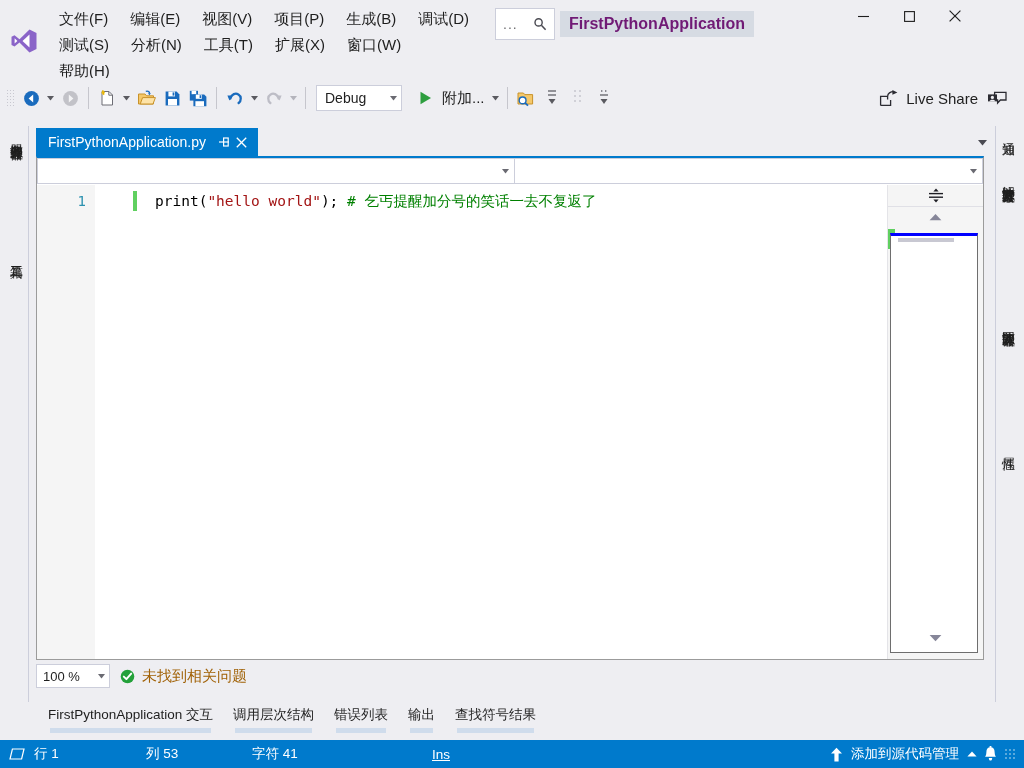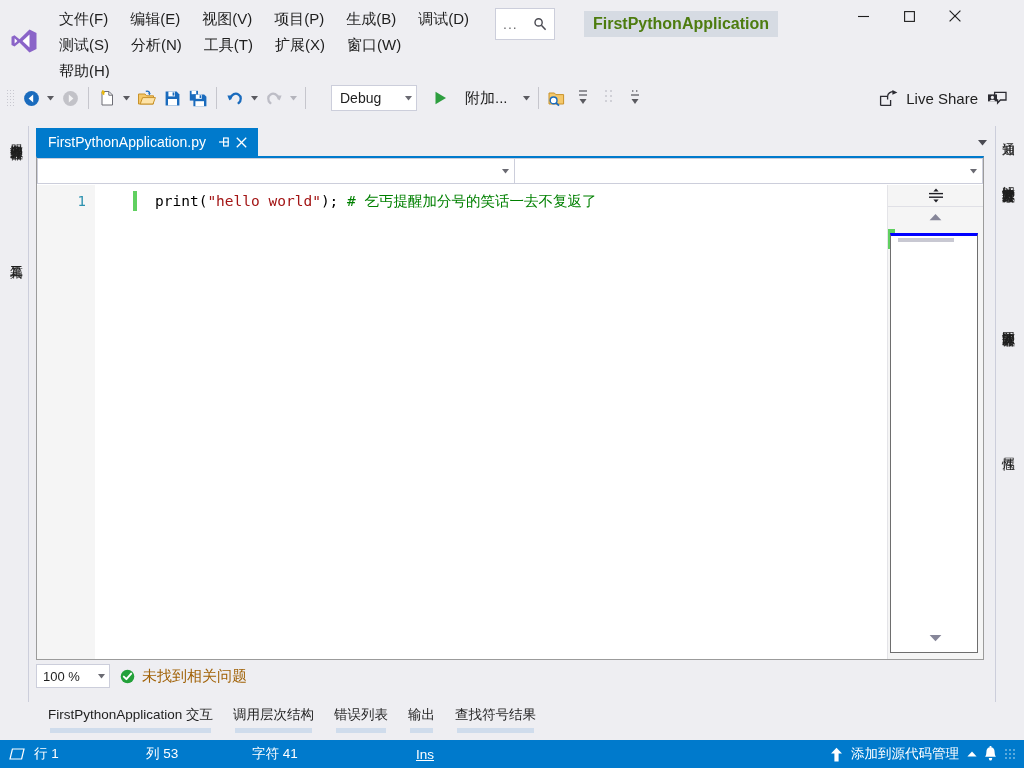--- a/index.html
+++ b/index.html
@@ -36,23 +36,23 @@
   .search-box {
     position: absolute; left: 495px; top: 8px; width: 60px; height: 32px;
     background: #ffffff; border: 1px solid #cccedb;
     display: flex; align-items: center; justify-content: space-between;
     padding: 0 7px; box-sizing: border-box;
   }
   .search-dots { color: #6d6d70; font-size: 14px; letter-spacing: 1px; line-height: 10px; }
   .search-icon { width: 14px; height: 14px; }
 
   .app-title {
-    position: absolute; left: 584px; top: 11px;
+    position: absolute; left: 560px; top: 11px;
     height: 26px; line-height: 26px;
-    background: #d6dbe3; color: #4d7c0f;
+    background: #d6dbe3; color: #701a75;
     font-size: 16px; font-weight: bold;
     padding: 0 9px;
   }
 
   .wnd-btn {
     position: absolute; top: 0; width: 46px; height: 32px;
     display: flex; align-items: center; justify-content: center;
     cursor: default;
   }
   .wnd-min { right: 138px; }
@@ -253,21 +253,21 @@
   .statusbar {
     position: absolute; left: 0; bottom: 0; width: 1024px; height: 28px;
     background: #007acc; color: #ffffff;
     display: flex; align-items: center; font-size: 13.5px;
   }
   .sb-ready { width: 34px; display: flex; justify-content: center; align-items: center; }
   .sb-cell { white-space: nowrap; }
   .sb-line { position: absolute; left: 34px; }
   .sb-col  { position: absolute; left: 146px; }
   .sb-char { position: absolute; left: 252px; }
-  .sb-ins  { position: absolute; left: 416px; text-decoration: underline; }
+  .sb-ins  { position: absolute; left: 432px; text-decoration: underline; }
   .sb-right {
     position: absolute; right: 8px; display: flex; align-items: center; 
   }
   .sb-src { display: flex; align-items: center; gap: 8px; cursor: default; }
   .sb-grip {
     width: 12px; height: 12px;
     background-image: radial-gradient(#5aa9dd 38%, transparent 40%);
     background-size: 4px 4px;
   }
   .ico { display: block; }
@@ -424,31 +424,31 @@
       </svg>
     </div>
     <div class="tb-caret">
       <svg class="ico" width="7" height="5" viewBox="0 0 7 5">
           <path d="M0 0 L7 0 L3.5 4.6 Z" fill="#b4b4bc"></path>
         </svg>
     </div>
 
     <div class="tb-sep"></div>
 
-    <div class="tb-combo" style="width:86px; margin-left:20px;align-items:center;">
+    <div class="tb-combo" style="width:86px; margin-left:5px;align-items:center;">
       <span class="cb-label">Debug</span>
       <span class="cb-arrow">
         <svg class="ico" width="7" height="5" viewBox="0 0 7 5">
             <path d="M0 0 L7 0 L3.5 4.6 Z" fill="#6a6a72"></path>
           </svg>
       </span>
     </div>
 
 
-    <div class="tb-run" style="margin-left:10px;gap:8px;">
+    <div class="tb-run" style="margin-left:10px;">
       <span class="tb-btn">
         <svg class="ico" width="13" height="14" viewBox="0 0 13 14">
             <path d="M1.5 0.8 L12 7 L1.5 13.2 Z" fill="#2d9e3f"></path>
           </svg>
       </span>
       <span class="run-label">附加...</span>
       <span class="tb-caret">
         <svg class="ico" width="7" height="5" viewBox="0 0 7 5">
             <path d="M0 0 L7 0 L3.5 4.6 Z" fill="#5a5a60"></path>
           </svg>

